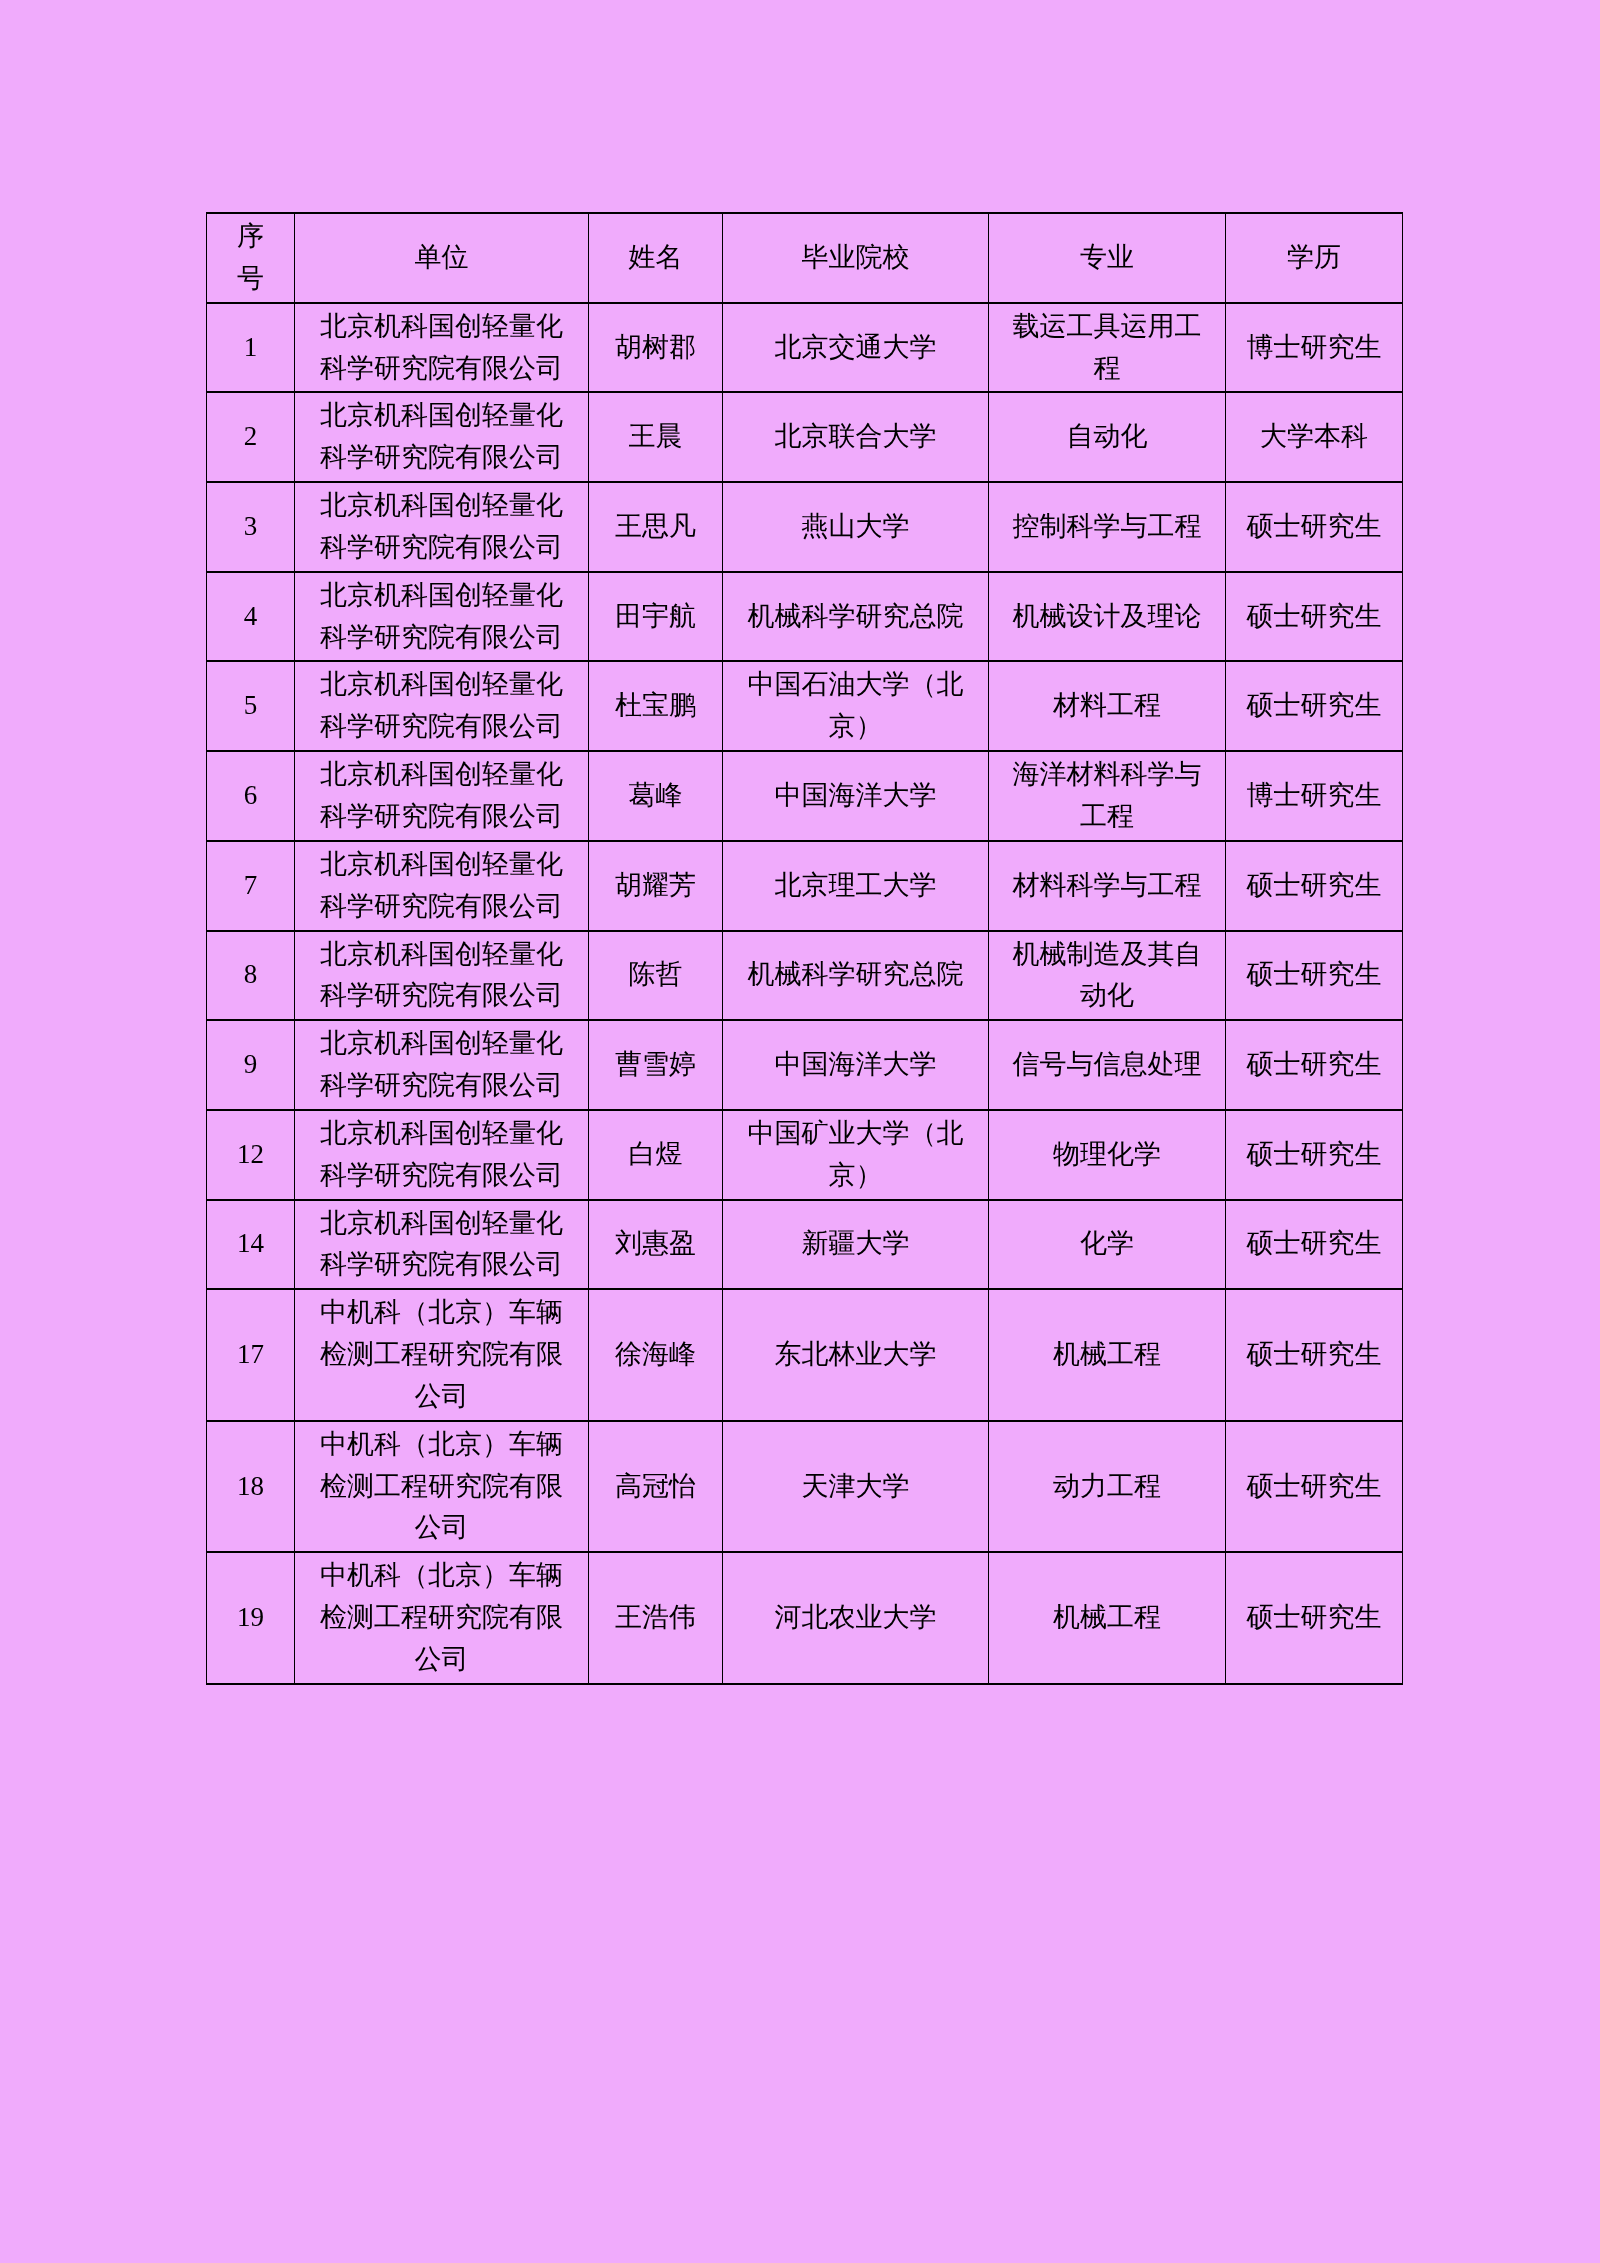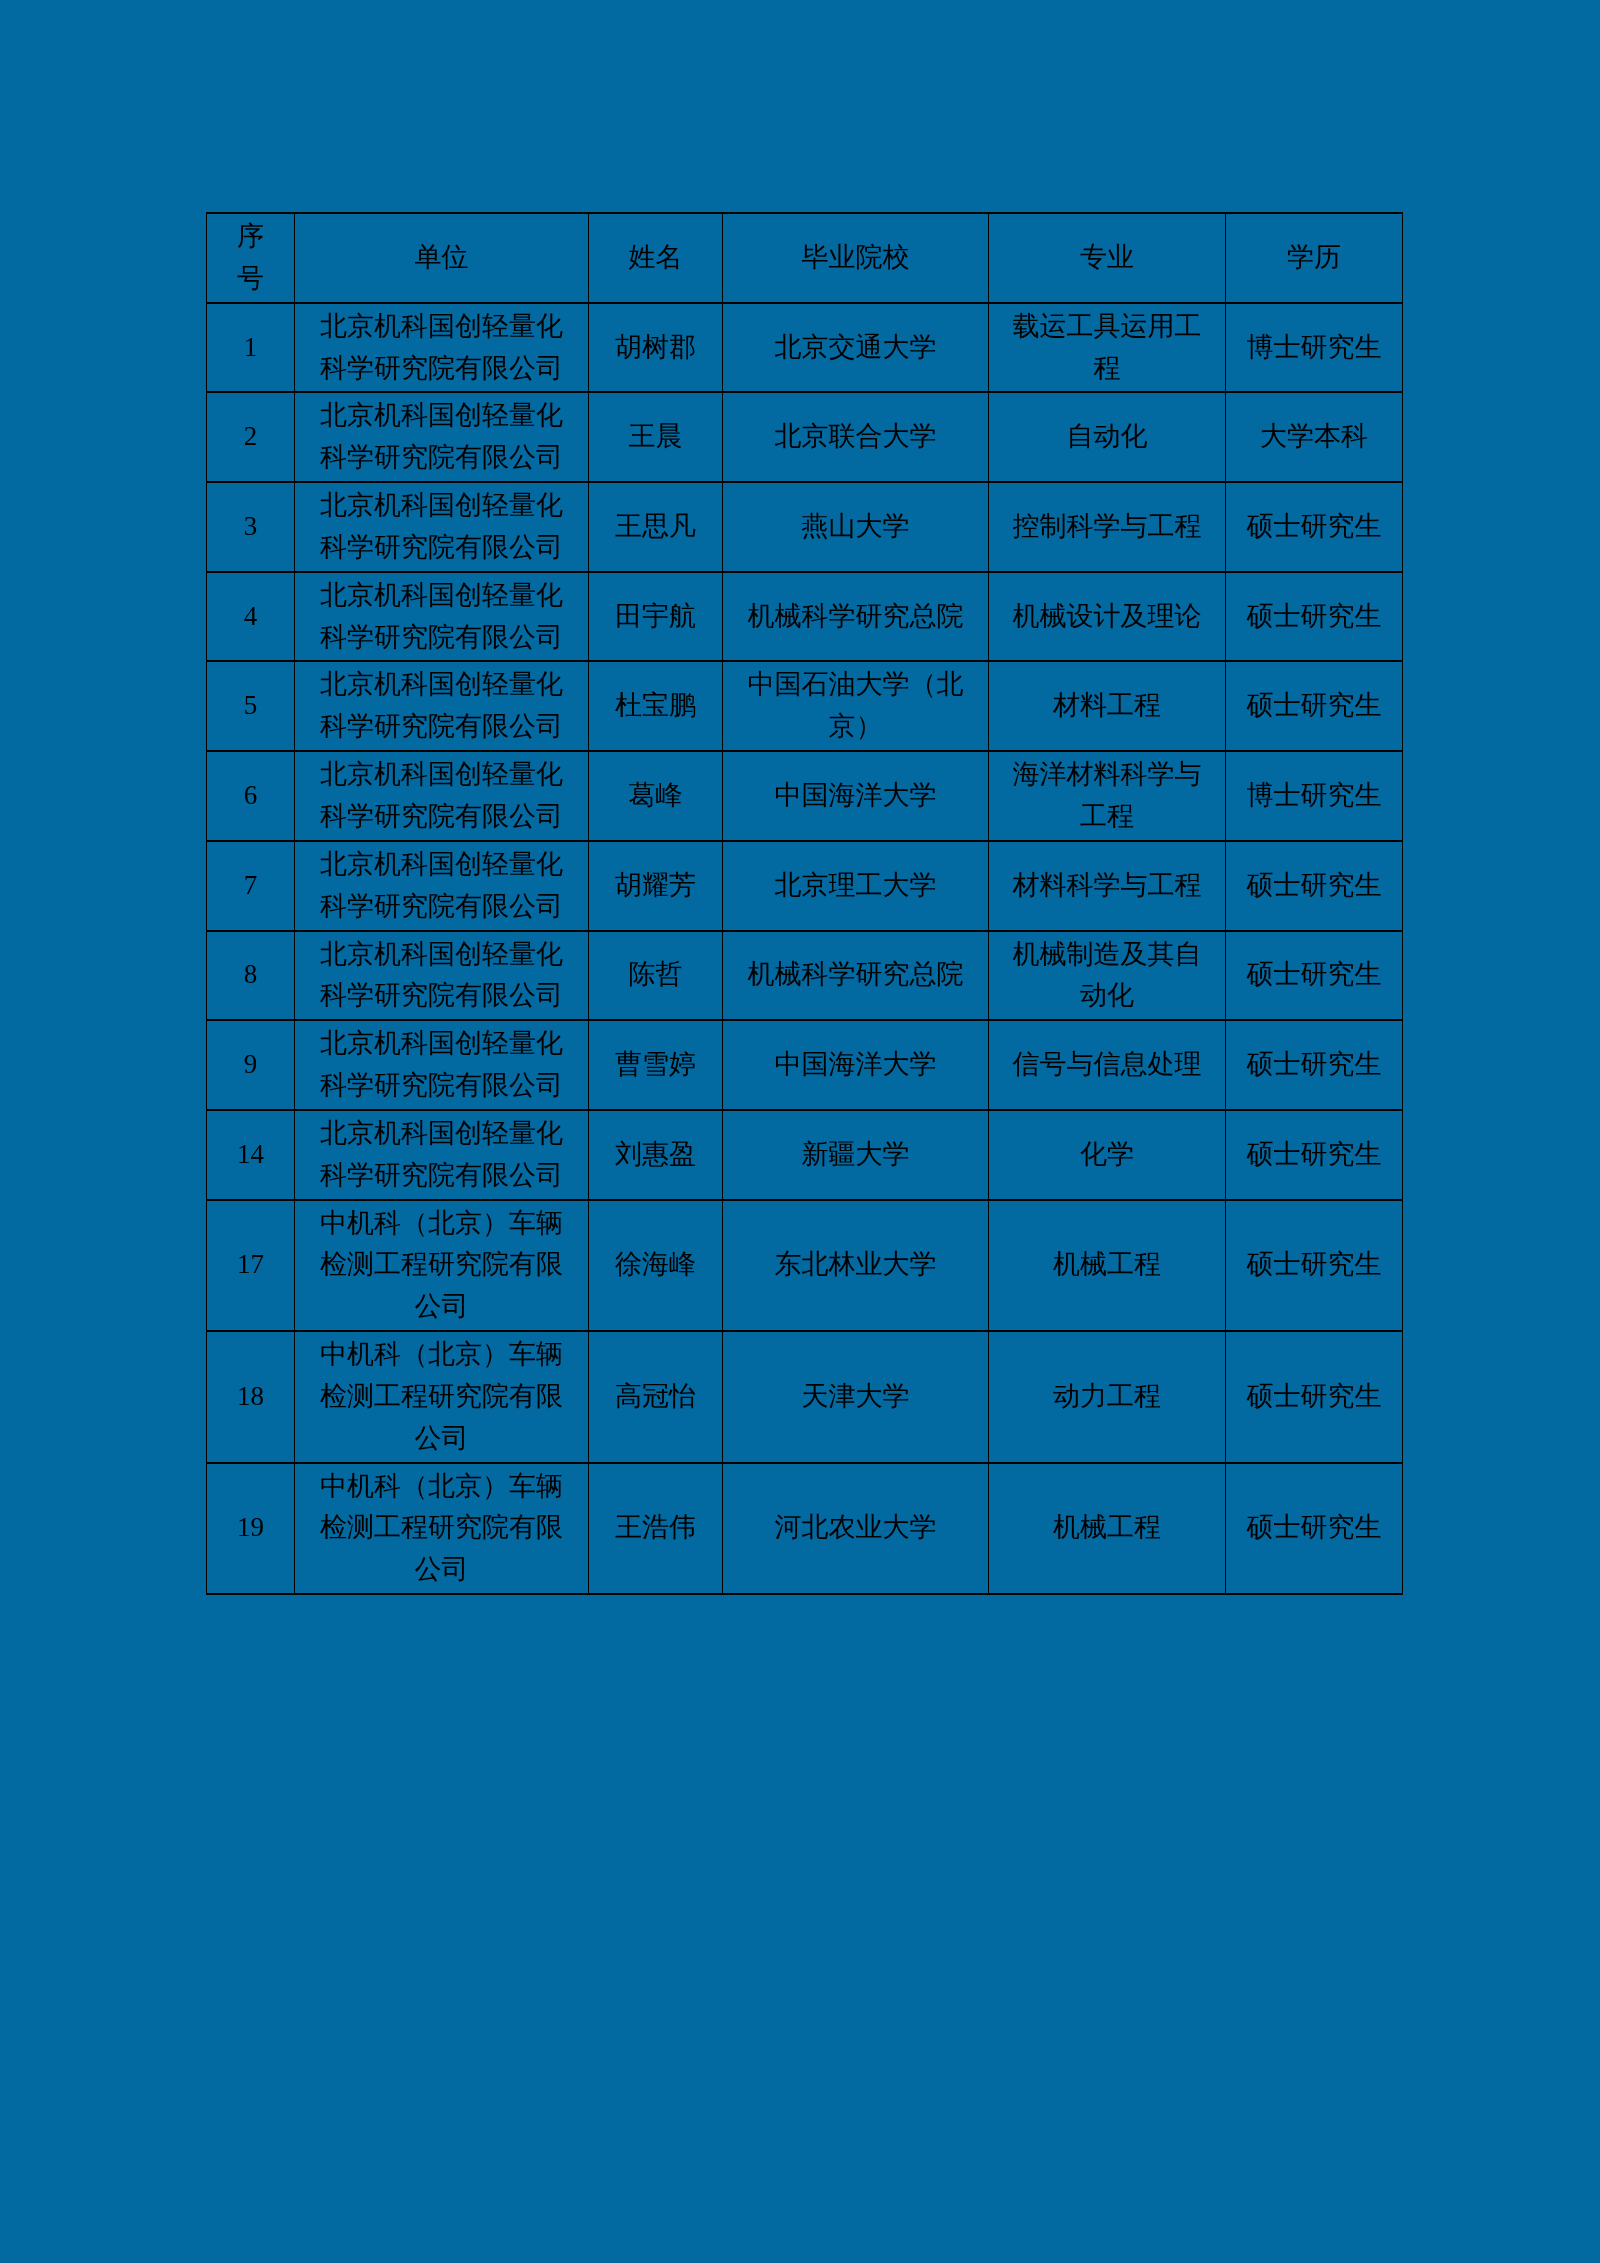--- a/index.html
+++ b/index.html
@@ -4,21 +4,21 @@
 <style>
   html, body {
     margin: 0;
     padding: 0;
     background: #ffffff;
   }
   .page {
     position: relative;
     width: 1600px;
     height: 2263px;
-    background: #0369a1;
+    background: #f0abfc;
     font-family: "Liberation Serif", "DejaVu Serif", serif;
     color: #000000;
     overflow: hidden;
   }
   table.roster {
     position: absolute;
     left: 206px;
     top: 212px;
     width: 1196px;
     table-layout: fixed;
@@ -141,20 +141,28 @@
         </tr>
         <tr>
           <td>9</td>
           <td>北京机科国创轻量化科学研究院有限公司</td>
           <td>曹雪婷</td>
           <td>中国海洋大学</td>
           <td>信号与信息处理</td>
           <td>硕士研究生</td>
         </tr>
         <tr>
+          <td>12</td>
+          <td>北京机科国创轻量化科学研究院有限公司</td>
+          <td>白煜</td>
+          <td>中国矿业大学（北京）</td>
+          <td>物理化学</td>
+          <td>硕士研究生</td>
+        </tr>
+        <tr>
           <td>14</td>
           <td>北京机科国创轻量化科学研究院有限公司</td>
           <td>刘惠盈</td>
           <td>新疆大学</td>
           <td>化学</td>
           <td>硕士研究生</td>
         </tr>
         <tr>
           <td>17</td>
           <td>中机科（北京）车辆检测工程研究院有限公司</td>

